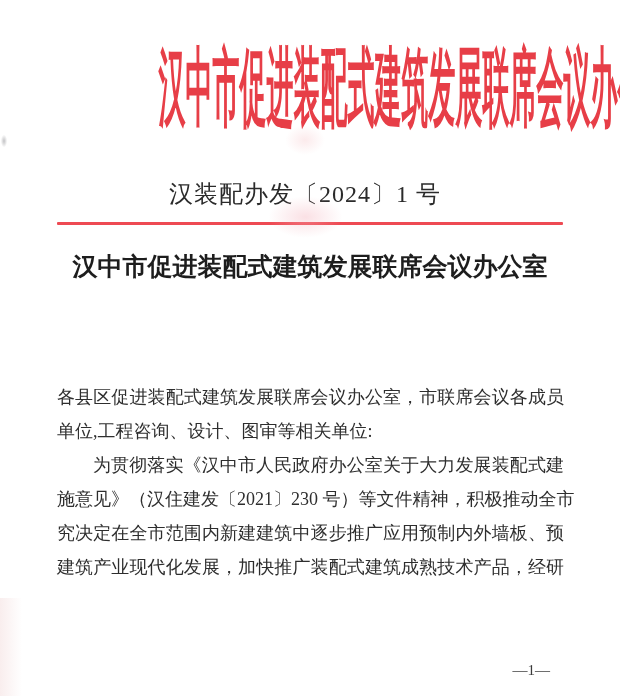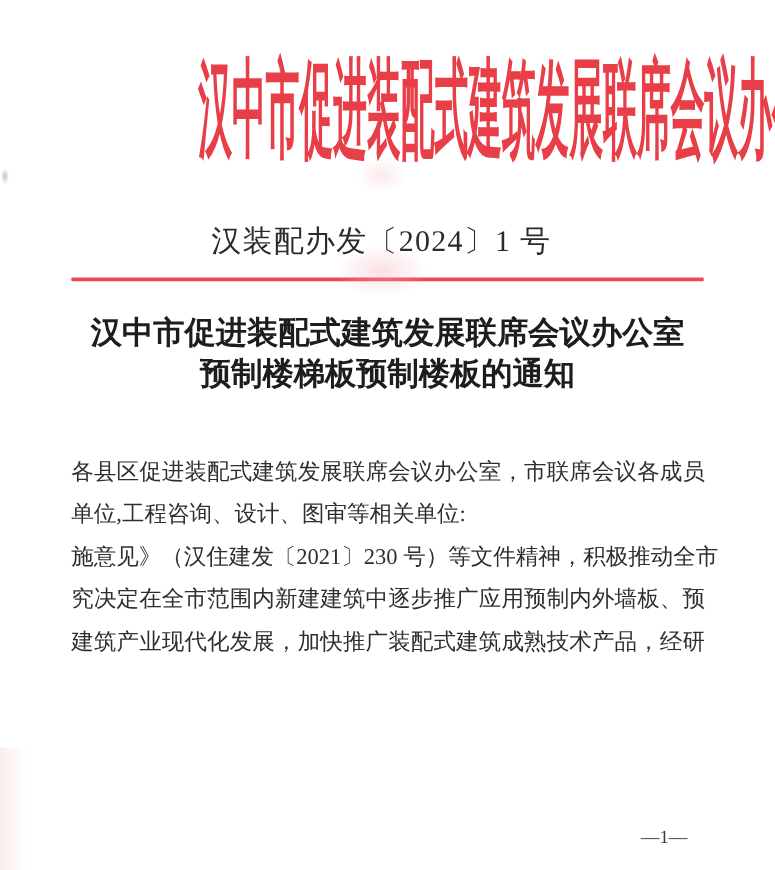--- a/index.html
+++ b/index.html
@@ -69,21 +69,21 @@
     text-align: center;
     font-weight: bold;
     font-size: 25px;
     line-height: 33px;
     color: #1d1d1d;
   }
 
   
   .body-text {
     position: absolute;
-    top: 360px;
+    top: 380px;
     left: 57px;
     width: 507px;
     font-size: 18px;
     color: #2e2e2e;
   }
   .bline {
     height: 34px;
     line-height: 34px;
     text-align: justify;
     text-align-last: justify;
@@ -155,26 +155,26 @@
   <div class="letterhead">
     <span class="stretch">汉中市促进装配式建筑发展联席会议办公室</span>
   </div>
 
   <div class="doc-number">汉装配办发〔2024〕1 号</div>
 
   <div class="red-rule"></div>
 
   <div class="notice-title">
     <div>汉中市促进装配式建筑发展联席会议办公室</div>
-    <div>预制楼梯板预制楼板的通知</div>
   </div>
 
   <div class="body-text">
     <div class="bline">各县区促进装配式建筑发展联席会议办公室，市联席会议各成员</div>
     <div class="bline natural">单位,工程咨询、设计、图审等相关单位:</div>
+    <div class="bline indent">为贯彻落实《汉中市人民政府办公室关于大力发展装配式建</div>
     <div class="bline">施意见》（汉住建发〔2021〕230 号）等文件精神，积极推动全市</div>
     <div class="bline">究决定在全市范围内新建建筑中逐步推广应用预制内外墙板、预</div>
     <div class="bline">建筑产业现代化发展，加快推广装配式建筑成熟技术产品，经研</div>
   </div>
 
   <div class="page-number">—1—</div>
 
   <div class="smudge-pink-top"></div>
   <div class="smudge-pink-center"></div>
   <div class="smudge-left-mark"></div>

